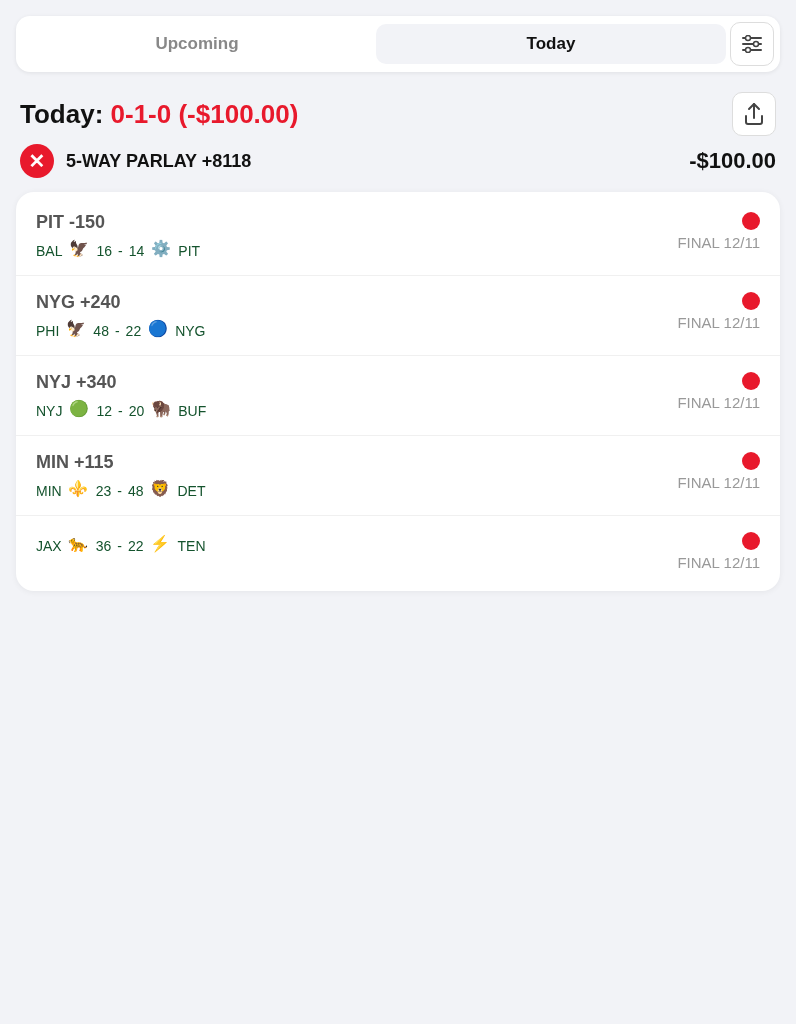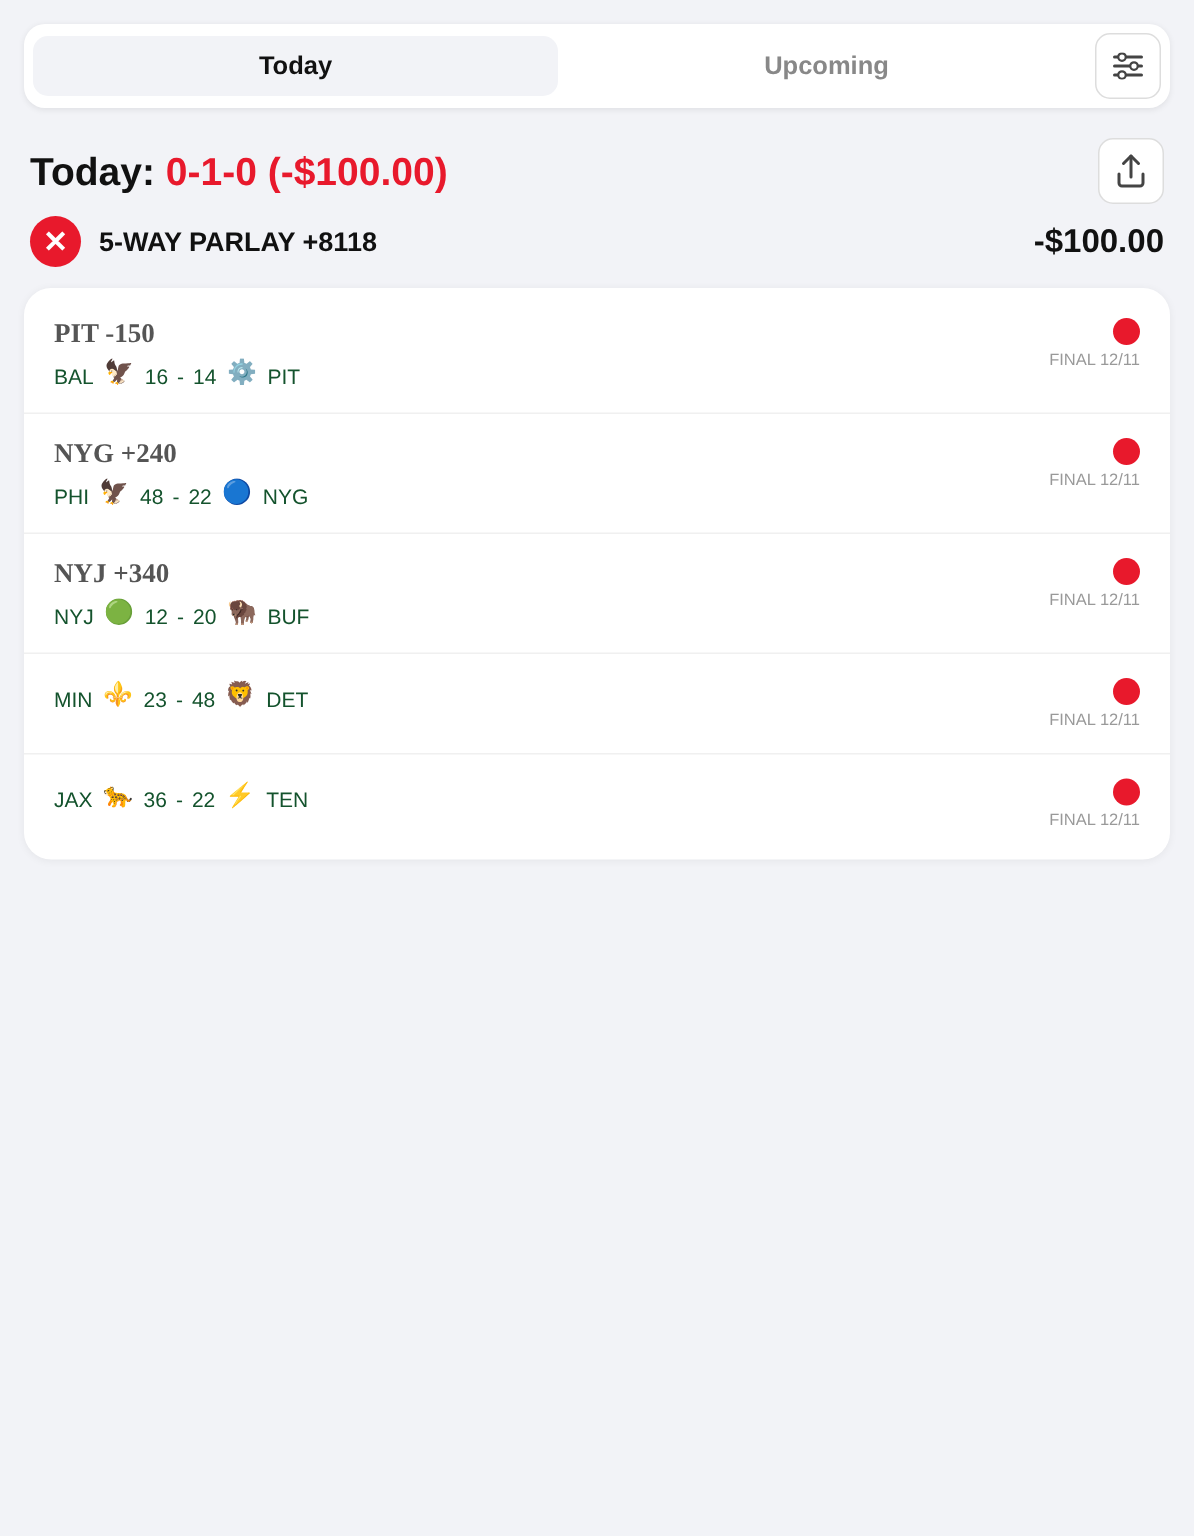--- a/index.html
+++ b/index.html
@@ -133,21 +133,20 @@
       border-bottom: none;
     }
     .bet-left {
       flex: 1;
     }
     .bet-pick {
       font-size: 18px;
       font-weight: 700;
       color: #555;
       margin-bottom: 4px;
-      font-family: Liberation Serif, serif;
     }
     .bet-score-row {
       display: flex;
       align-items: flex-end;
       gap: 6px;
       font-size: 14px;
       color: #14532d;
     }
     .team-logo {
       width: 22px;
@@ -164,32 +163,32 @@
       gap: 4px;
     }
     .red-dot {
       width: 18px;
       height: 18px;
       border-radius: 50%;
       background: #e8192c;
       flex-shrink: 0;
     }
     .final-label {
-      font-size: 11px;
+      font-size: 15px;
       color: #999;
       font-weight: 500;
       text-align: center;
     }
   </style>
 </head>
 <body>
 
 <div class="tab-bar">
+  <div class="tab">Upcoming</div>
   <div class="tab active">Today</div>
-  <div class="tab">Upcoming</div>
   <div class="filter-btn">
     <svg width="22" height="18" viewBox="0 0 22 18" fill="none">
       <line x1="2" y1="3" x2="20" y2="3" stroke="#444" stroke-width="2" stroke-linecap="round"></line>
       <line x1="2" y1="9" x2="20" y2="9" stroke="#444" stroke-width="2" stroke-linecap="round"></line>
       <line x1="2" y1="15" x2="20" y2="15" stroke="#444" stroke-width="2" stroke-linecap="round"></line>
       <circle cx="7" cy="3" r="2.5" fill="#fff" stroke="#444" stroke-width="1.5"></circle>
       <circle cx="15" cy="9" r="2.5" fill="#fff" stroke="#444" stroke-width="1.5"></circle>
       <circle cx="7" cy="15" r="2.5" fill="#fff" stroke="#444" stroke-width="1.5"></circle>
     </svg>
   </div>
@@ -268,20 +267,21 @@
       </div>
     </div>
     <div class="bet-right">
       <div class="red-dot"></div>
       <div class="final-label">FINAL 12/11</div>
     </div>
   </div>
 
   <div class="bet-item">
     <div class="bet-left">
+      <div class="bet-pick">MIN +115</div>
       <div class="bet-score-row">
         <span>MIN</span>
         <span class="team-logo">⚜️</span>
         <span>23</span>
         <span>-</span>
         <span>48</span>
         <span class="team-logo">🦁</span>
         <span>DET</span>
       </div>
     </div>

